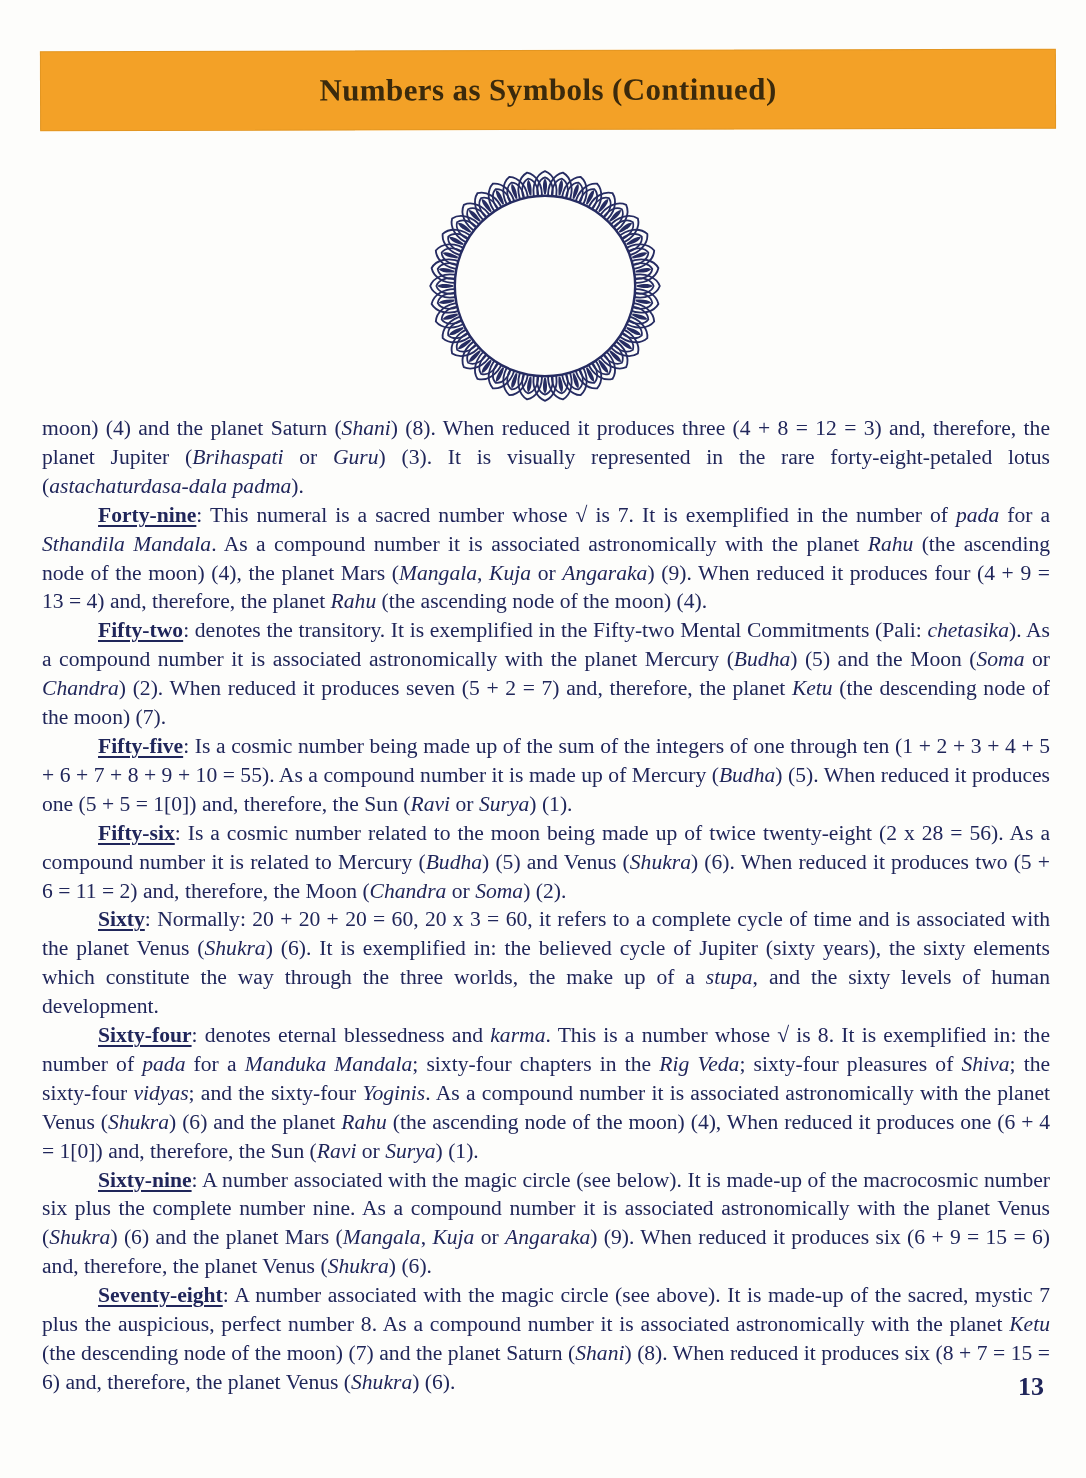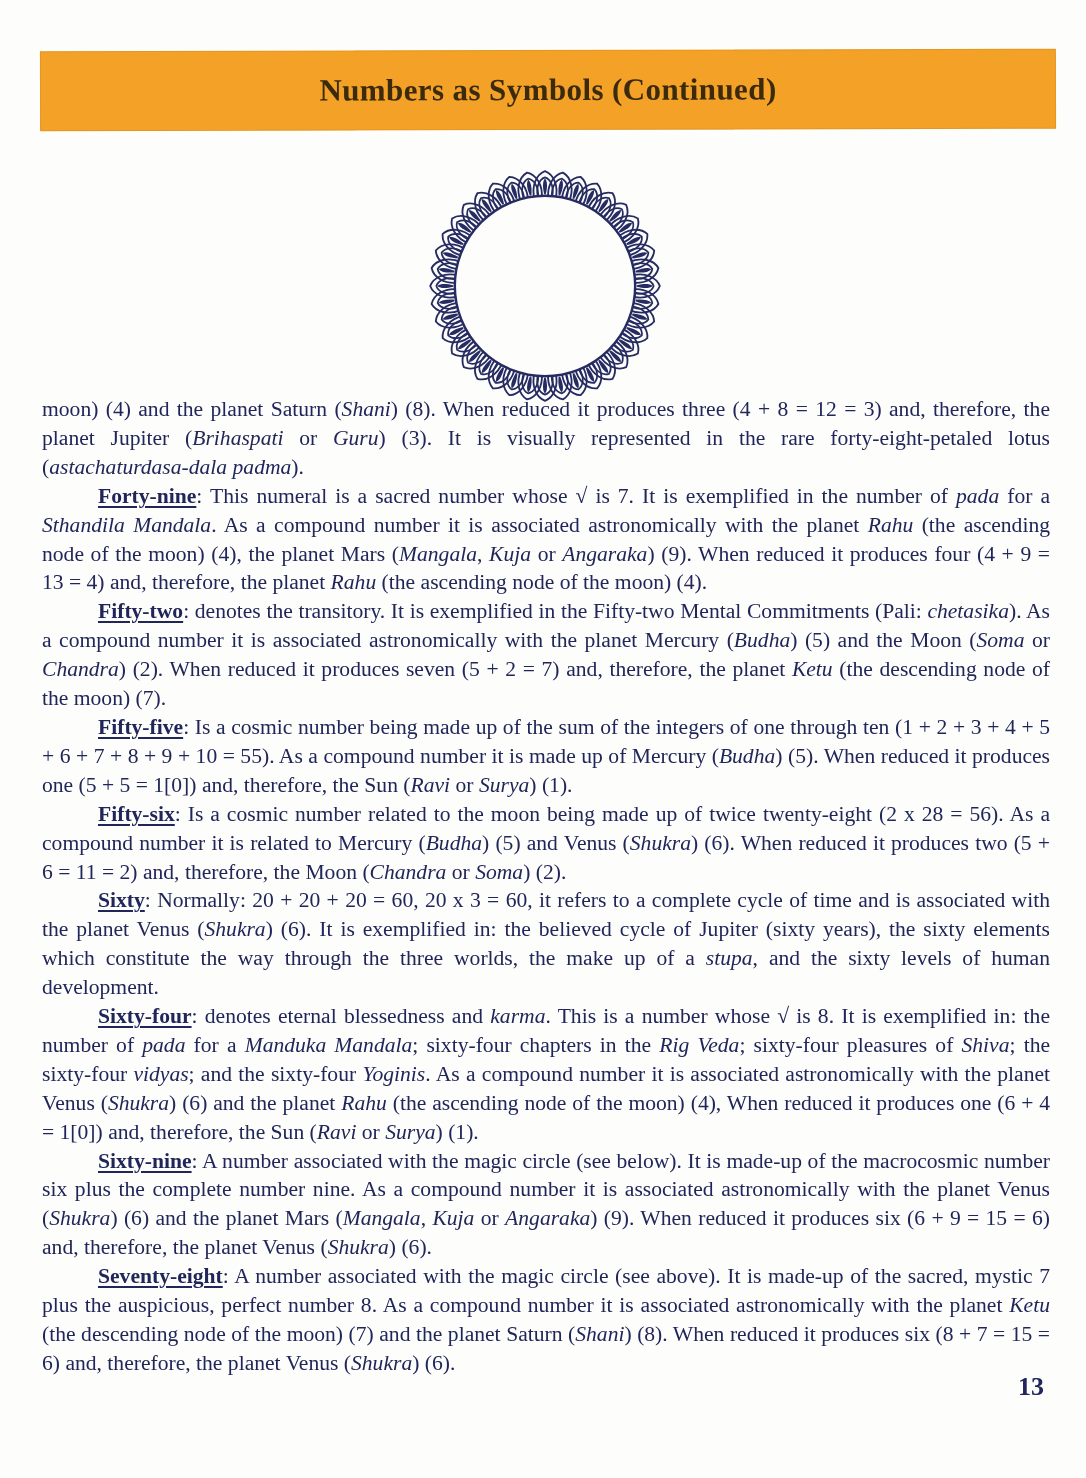--- a/index.html
+++ b/index.html
@@ -34,21 +34,21 @@
     font-weight:600;
     color:var(--banner-ink);
     letter-spacing:0.4px;
     font-family:"Liberation Serif", serif;
   }
   .lotus{
     position:absolute;left:422px;top:163px;width:246px;height:246px;
   }
   .lotus svg{display:block;width:100%;height:100%;}
   .body-text{
-    position:absolute;left:42px;top:395px;width:1008px;
+    position:absolute;left:42px;top:414px;width:1008px;
     font-size:21.6px;line-height:28.9px;
     text-align:justify;
     color:var(--ink);
   }
   .body-text p{margin:0;}
   .body-text p.ind{text-indent:56px;}
   .body-text .h{
     font-weight:bold;
     text-decoration:underline;
     text-decoration-thickness:2px;

